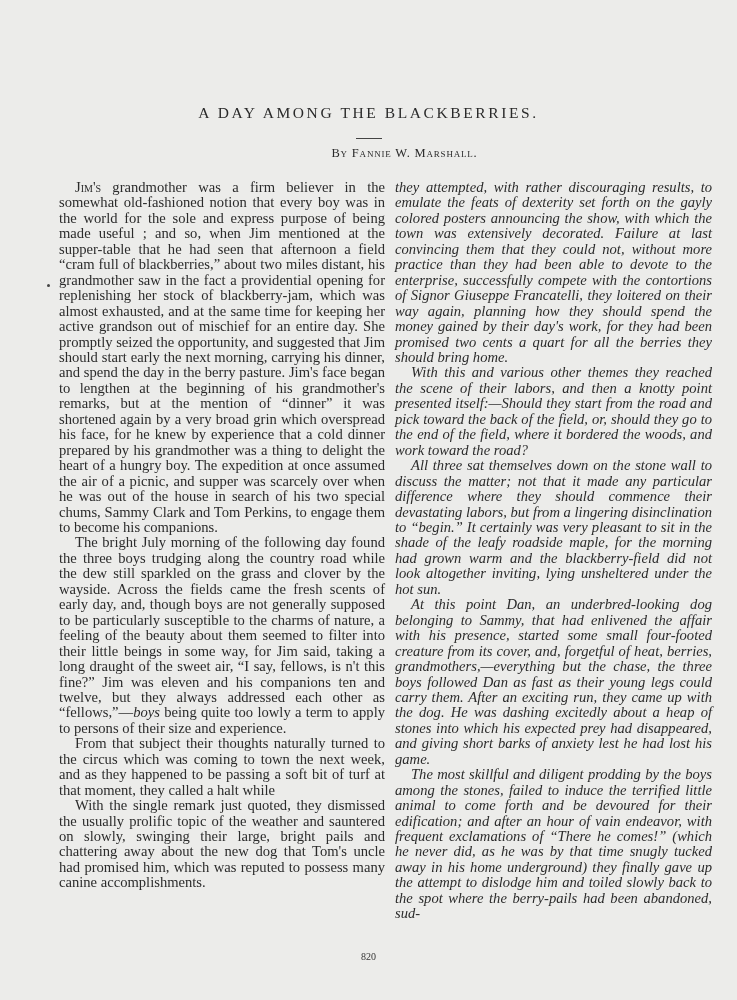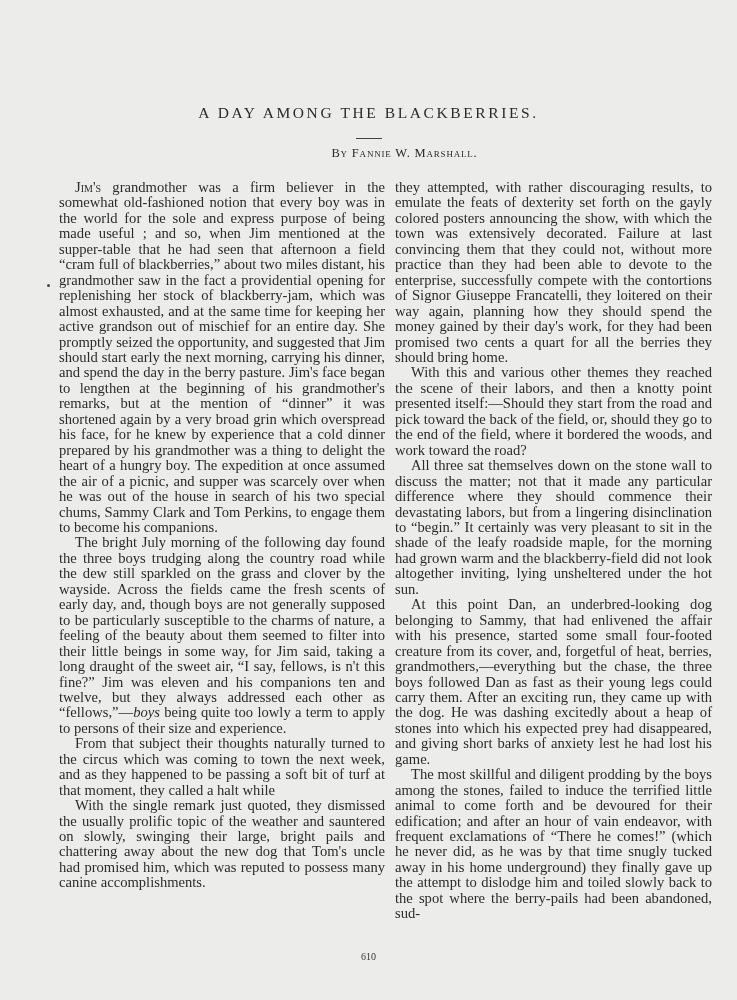--- a/index.html
+++ b/index.html
@@ -24,21 +24,21 @@
     .byline {
       position: absolute; left: 0; width: 737px; top: 146px;
       text-align: center; font-size: 12.5px; letter-spacing: 0.8px;
       font-variant: small-caps; color: #2a2a2a; margin-left: 36px;
     }
     .col {
       position: absolute; top: 180px; width: 326px;
       font-size: 14.6px; line-height: 15.45px; text-align: justify;
     }
     .col.left { left: 59px; }
-    .col.right { left: 395px; width: 317px; }
+    .col.right { left: 395px; width: 317px; font-style: italic; }
     .col p { margin: 0; text-indent: 16px; }
     .col p.noindent { text-indent: 0; }
     .col p .sc { font-variant: small-caps; }
     .col p em { font-style: italic; }
     .pagenum {
       position: absolute; top: 951px; left: 0; width: 737px; text-align: center;
       font-size: 10px; color: #333;
     }
     .mark {
       position: absolute; left: 47px; top: 284px; width: 3px; height: 3px;
@@ -63,14 +63,14 @@
   </div>
 
   <div class="col right">
     <p class="noindent">they attempted, with rather discouraging results, to emulate the feats of dexterity set forth on the gayly colored posters announcing the show, with which the town was extensively decorated. Failure at last convincing them that they could not, without more practice than they had been able to devote to the enterprise, successfully compete with the contortions of Signor Giuseppe Francatelli, they loitered on their way again, planning how they should spend the money gained by their day's work, for they had been promised two cents a quart for all the berries they should bring home.</p>
     <p>With this and various other themes they reached the scene of their labors, and then a knotty point presented itself:—Should they start from the road and pick toward the back of the field, or, should they go to the end of the field, where it bordered the woods, and work toward the road?</p>
     <p>All three sat themselves down on the stone wall to discuss the matter; not that it made any particular difference where they should commence their devastating labors, but from a lingering disinclination to “begin.” It certainly was very pleasant to sit in the shade of the leafy roadside maple, for the morning had grown warm and the blackberry-field did not look altogether inviting, lying unsheltered under the hot sun.</p>
     <p>At this point Dan, an underbred-looking dog belonging to Sammy, that had enlivened the affair with his presence, started some small four-footed creature from its cover, and, forgetful of heat, berries, grandmothers,—everything but the chase, the three boys followed Dan as fast as their young legs could carry them. After an exciting run, they came up with the dog. He was dashing excitedly about a heap of stones into which his expected prey had disappeared, and giving short barks of anxiety lest he had lost his game.</p>
     <p>The most skillful and diligent prodding by the boys among the stones, failed to induce the terrified little animal to come forth and be devoured for their edification; and after an hour of vain endeavor, with frequent exclamations of “There he comes!” (which he never did, as he was by that time snugly tucked away in his home underground) they finally gave up the attempt to dislodge him and toiled slowly back to the spot where the berry-pails had been abandoned, sud-</p>
   </div>
 
-  <div class="pagenum">610</div>
+  <div class="pagenum">820</div>
 </div>
 
 </body></html>

